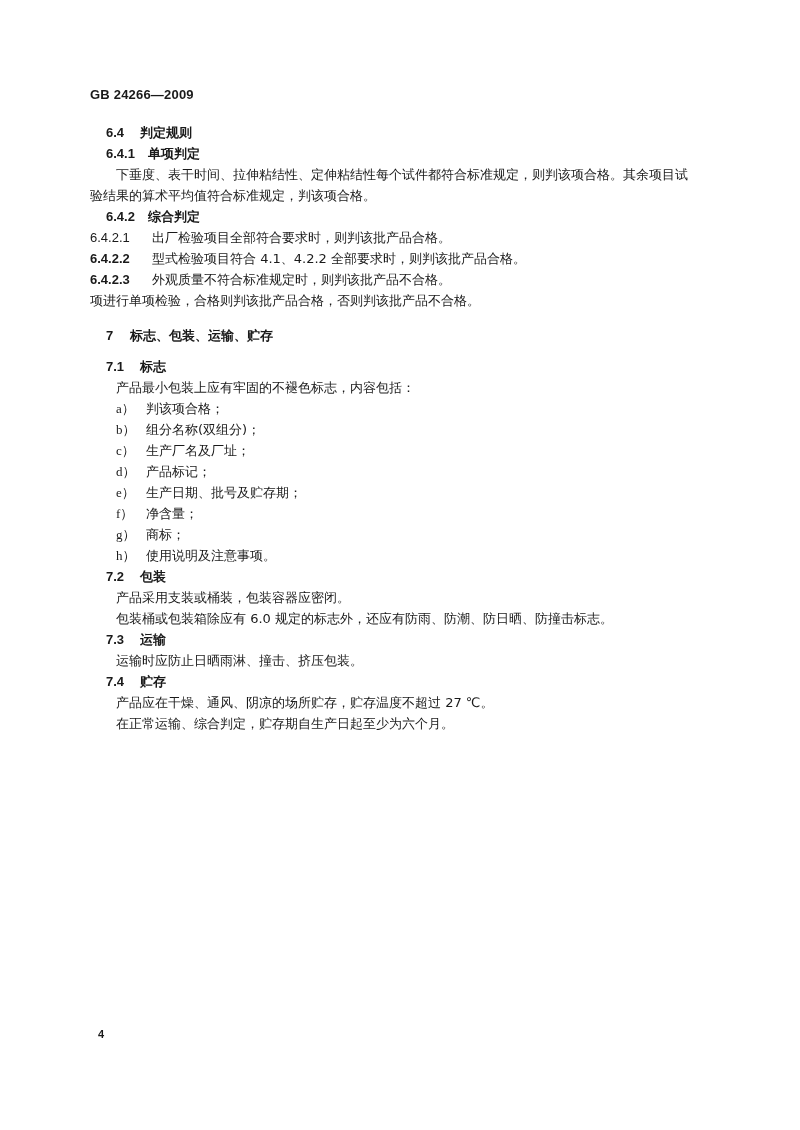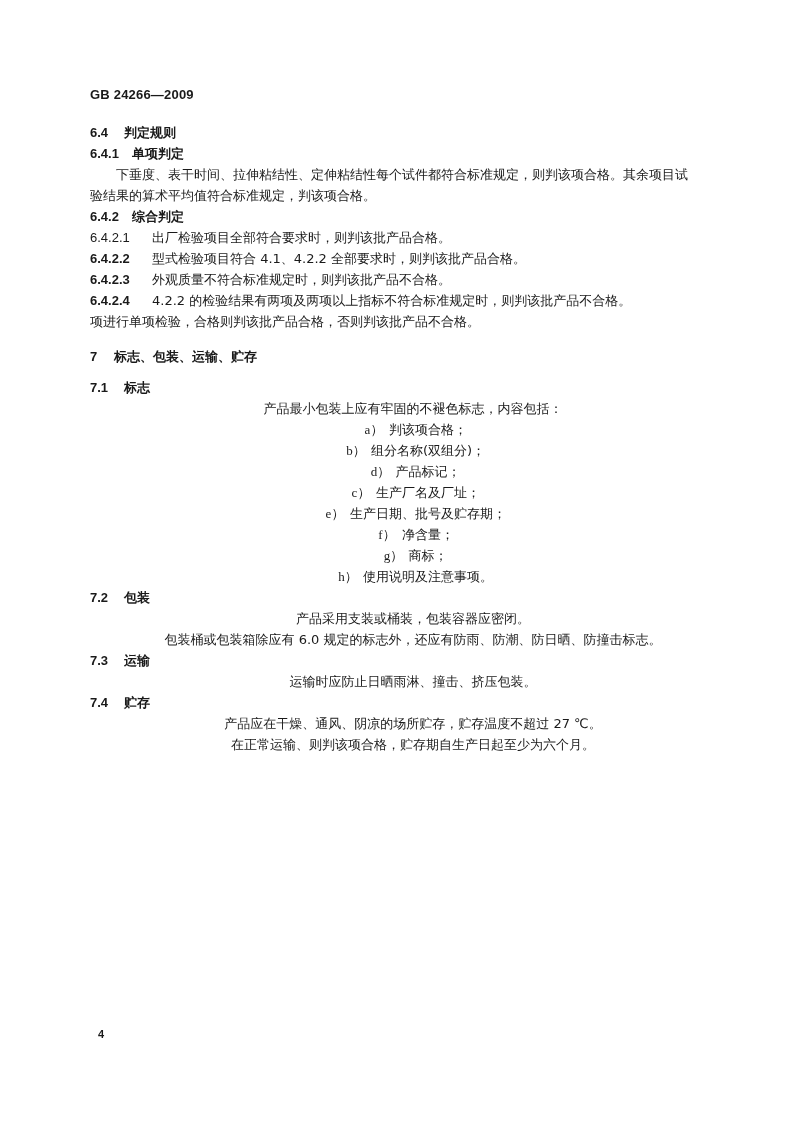--- a/index.html
+++ b/index.html
@@ -10,27 +10,27 @@
   }
   .header-code {
     position: absolute; left: 90px; top: 87px;
     font-family: "Liberation Sans", "DejaVu Sans", sans-serif;
     font-weight: bold; font-size: 13px; letter-spacing: 0.2px;
   }
   .content { position: absolute; left: 90px; top: 122px; width: 620px; }
   .line { font-size: 13px; line-height: 21px; height: 21px; white-space: nowrap; }
   .h { font-weight: bold; }
   .num { font-family: "Liberation Sans", "DejaVu Sans", sans-serif; display: inline-block; }
-  .h .num { font-weight: bold; }
+  .h .num { font-weight: bold; margin-left: 16px; }
   .h4 .num { width: 42px; }
   .h3 .num { width: 34px; }
   .h1 .num { width: 24px; }
   .para-first { padding-left: 26px; }
   .para-cont { padding-left: 0; }
-  .indent { padding-left: 26px; text-align: center; }
+  .indent { padding-left: 26px; }
   .item .tag { display: inline-block; width: 30px; font-family: "Liberation Serif", "DejaVu Serif", serif; }
   .gap { height: 14px; }
   .gap-sm { height: 10px; }
   .page-num {
     position: absolute; left: 98px; top: 1028px; font-size: 11px; font-weight: bold;
     font-family: "Liberation Sans", sans-serif;
   }
 </style>
 </head>
 <body>
@@ -55,58 +55,55 @@
 
   <div class="line">
     <span class="num h" style="width:62px;font-weight:normal">6.4.2.1</span><span>出厂检验项目全部符合要求时，则判该批产品合格。</span>
   </div>
   <div class="line">
     <span class="num h" style="width:62px;font-weight:bold">6.4.2.2</span><span>型式检验项目符合 4.1、4.2.2 全部要求时，则判该批产品合格。</span>
   </div>
   <div class="line">
     <span class="num h" style="width:62px;font-weight:bold">6.4.2.3</span><span>外观质量不符合标准规定时，则判该批产品不合格。</span>
   </div>
-  <div class="line">
-    <span class="num h" style="width:62px;font-weight:bold">6.4.2.4</span><span>4.2.2 的检验结果有两项及两项以上指标不符合标准规定时，则判该批产品不合格。</span>
-  </div>
   <div class="line para-cont">项进行单项检验，合格则判该批产品合格，否则判该批产品不合格。</div>
 
   <div class="gap"></div>
 
   <div class="line h h1">
     <span class="num">7</span><span>标志、包装、运输、贮存</span>
   </div>
 
   <div class="gap-sm"></div>
 
   <div class="line h h3">
     <span class="num">7.1</span><span>标志</span>
   </div>
   <div class="line indent">产品最小包装上应有牢固的不褪色标志，内容包括：</div>
 
   <div class="line indent item"><span class="tag">a）</span><span>判该项合格；</span></div>
   <div class="line indent item"><span class="tag">b）</span><span>组分名称(双组分)；</span></div>
+  <div class="line indent item"><span class="tag">c）</span><span>生产厂名及厂址；</span></div>
   <div class="line indent item"><span class="tag">d）</span><span>产品标记；</span></div>
-  <div class="line indent item"><span class="tag">c）</span><span>生产厂名及厂址；</span></div>
   <div class="line indent item"><span class="tag">e）</span><span>生产日期、批号及贮存期；</span></div>
   <div class="line indent item"><span class="tag">f）</span><span>净含量；</span></div>
   <div class="line indent item"><span class="tag">g）</span><span>商标；</span></div>
   <div class="line indent item"><span class="tag">h）</span><span>使用说明及注意事项。</span></div>
 
   <div class="line h h3">
     <span class="num">7.2</span><span>包装</span>
   </div>
   <div class="line indent">产品采用支装或桶装，包装容器应密闭。</div>
   <div class="line indent">包装桶或包装箱除应有 6.0 规定的标志外，还应有防雨、防潮、防日晒、防撞击标志。</div>
 
   <div class="line h h3">
     <span class="num">7.3</span><span>运输</span>
   </div>
   <div class="line indent">运输时应防止日晒雨淋、撞击、挤压包装。</div>
 
   <div class="line h h3">
     <span class="num">7.4</span><span>贮存</span>
   </div>
   <div class="line indent">产品应在干燥、通风、阴凉的场所贮存，贮存温度不超过 27 ℃。</div>
-  <div class="line indent">在正常运输、则判该项合格，贮存期自生产日起至少为六个月。</div>
+  <div class="line indent">在正常运输、综合判定，贮存期自生产日起至少为六个月。</div>
 </div>
 
 <div class="page-num">4</div>
 
 </body></html>

